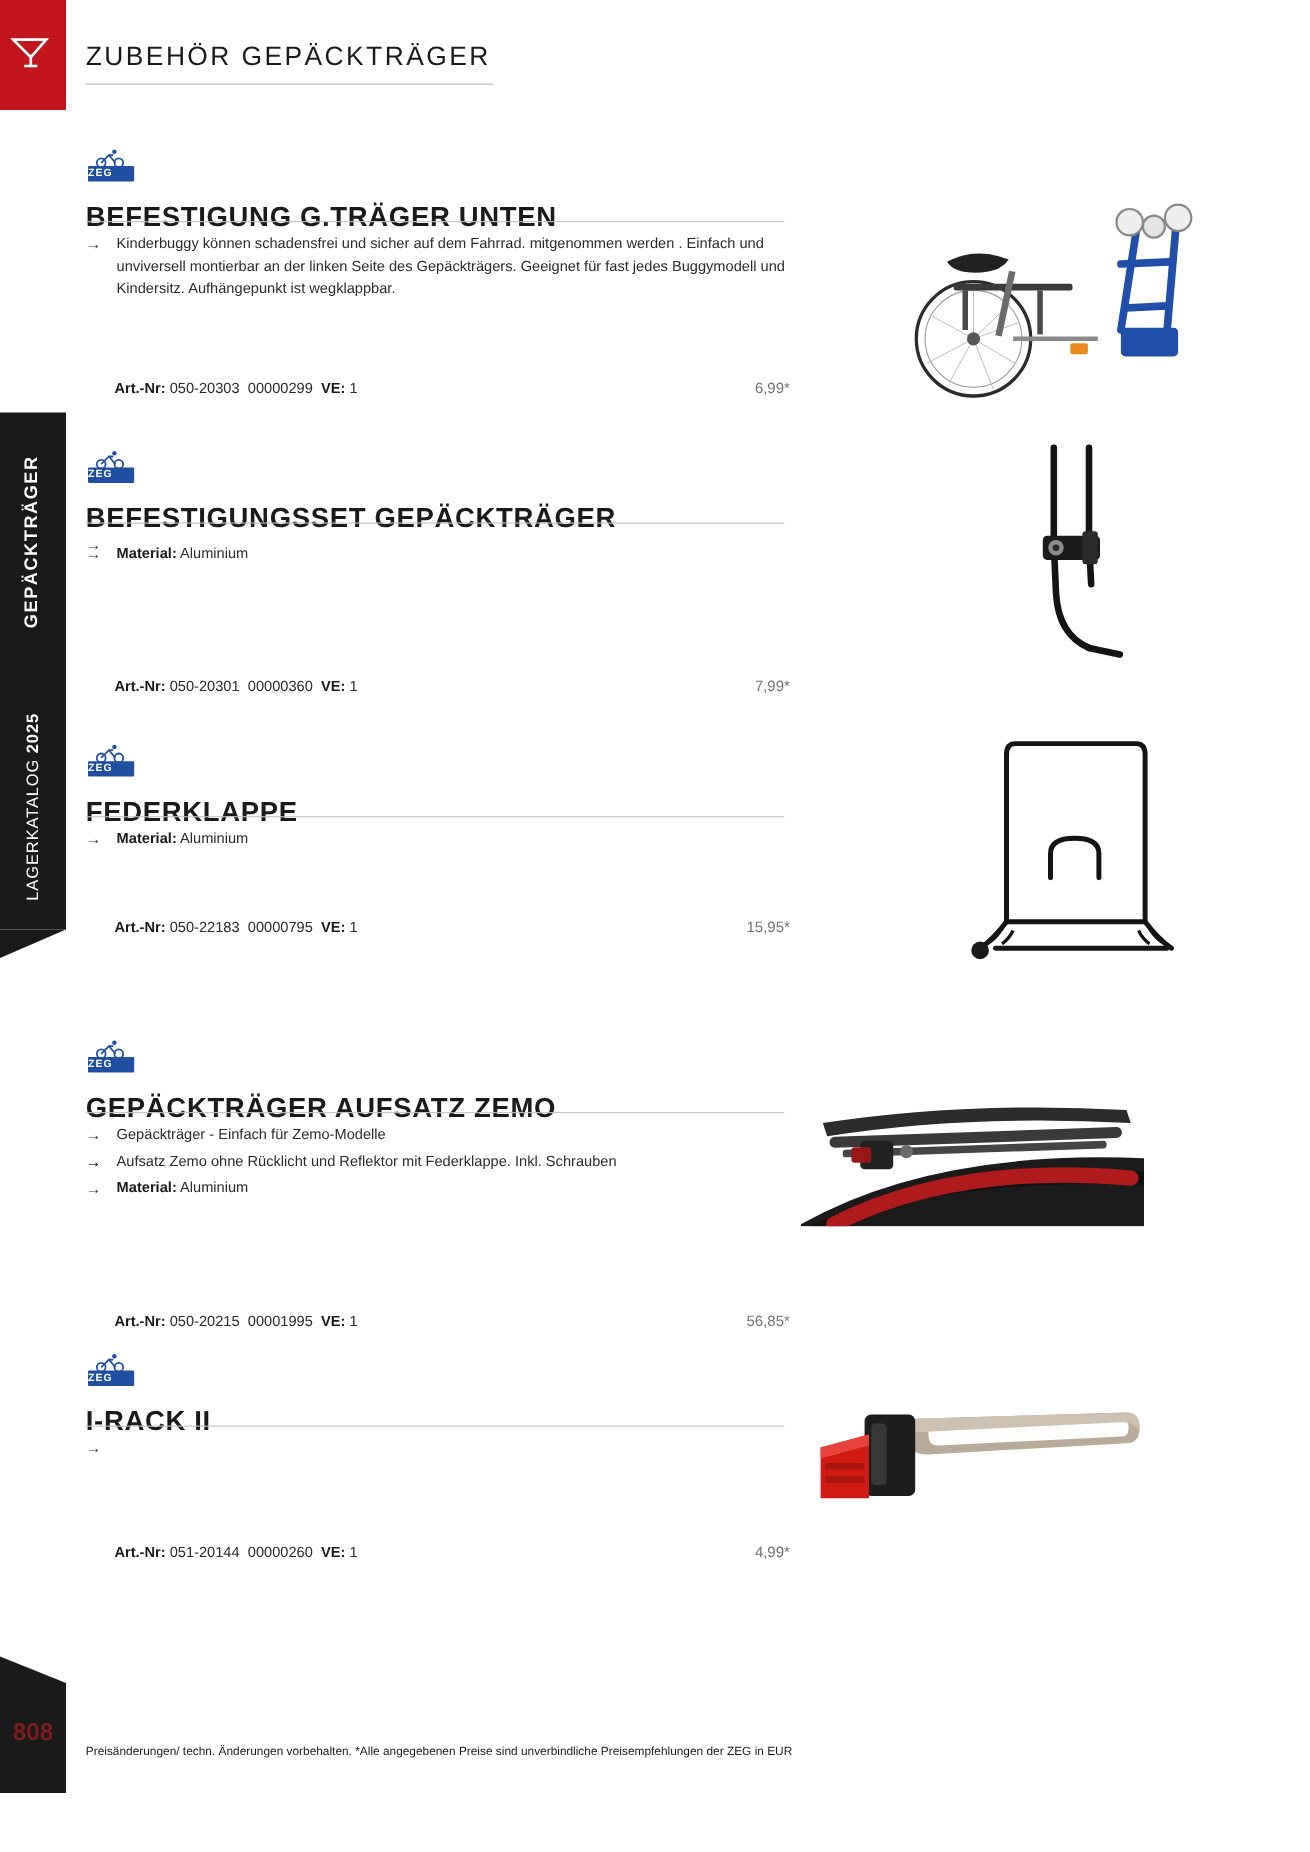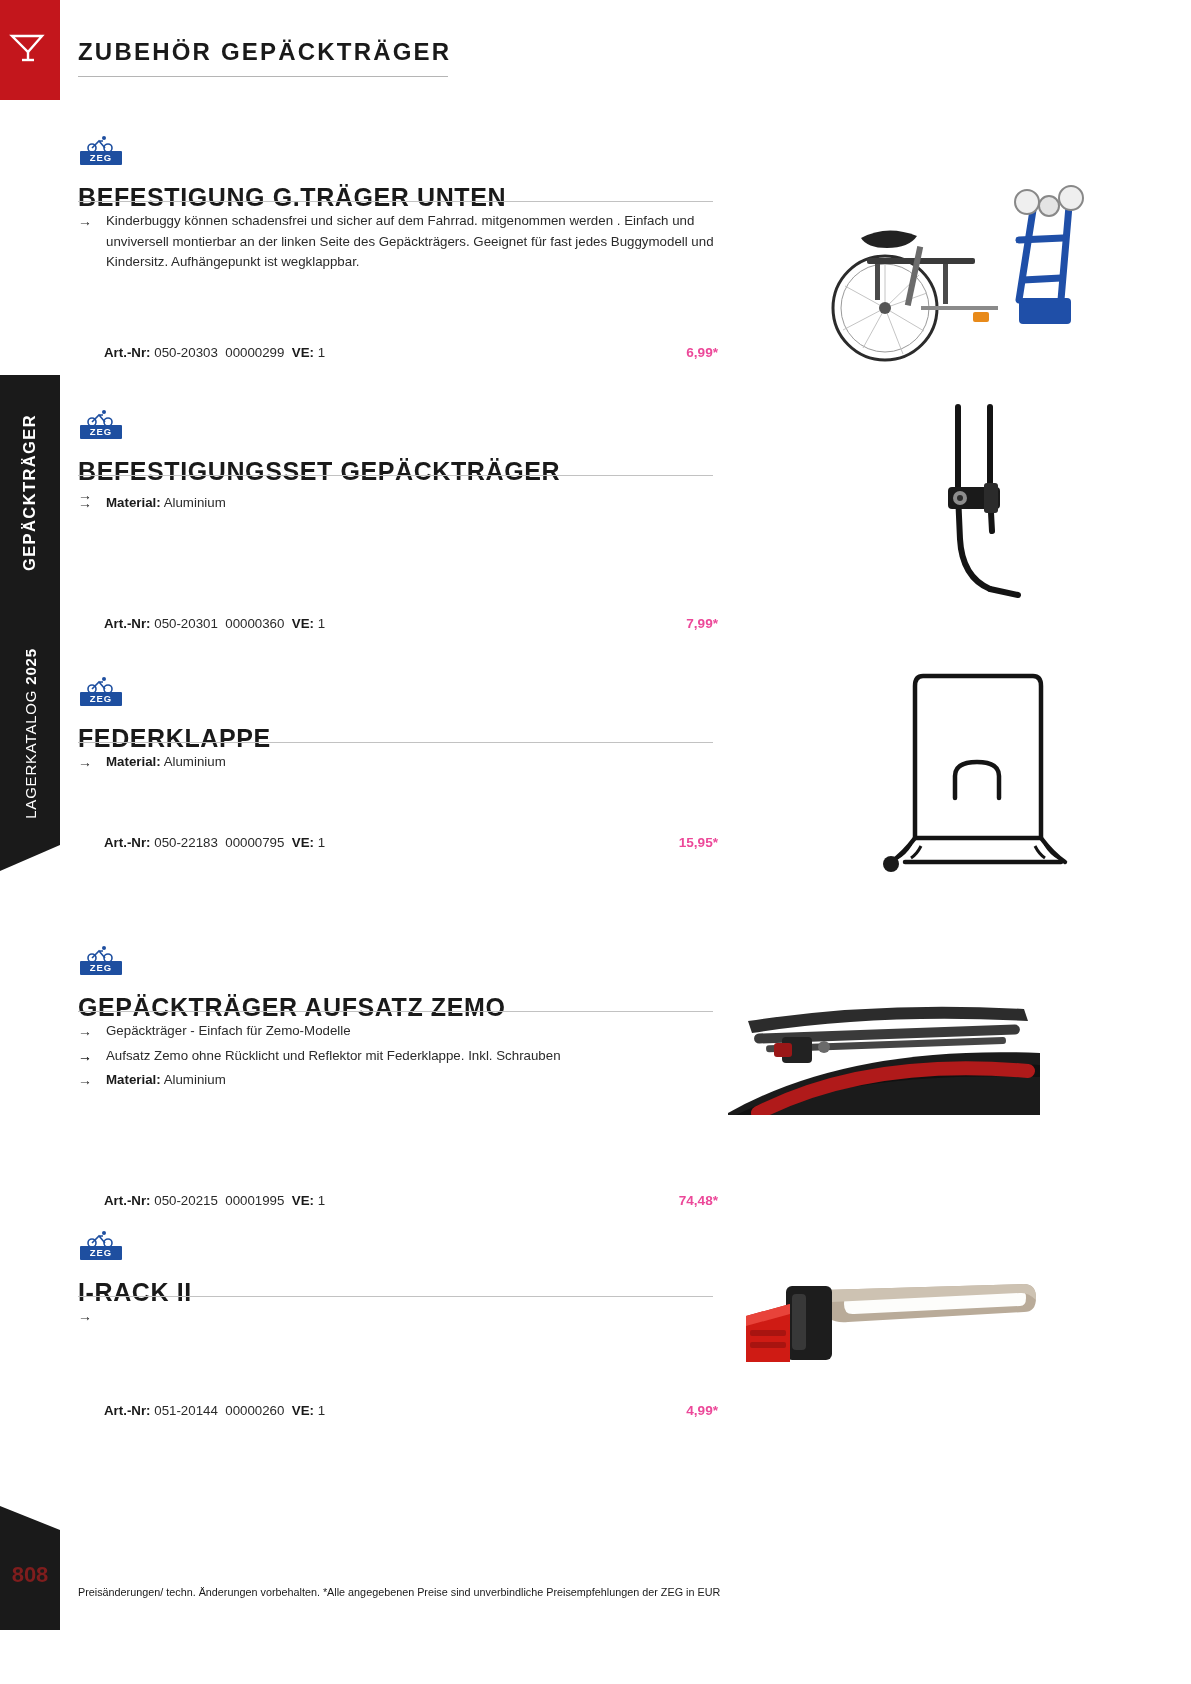--- a/index.html
+++ b/index.html
@@ -103,21 +103,21 @@
   .content {
     position: absolute;
     left: 78px; top: 0;
     width: 1040px;
   }
 
   .page-title {
     position: absolute;
     left: 0; top: 38px;
     font-size: 24px;
-    font-weight: bold;
+    font-weight: normal;
     letter-spacing: 2.2px;
     color: #1a1a1a;
   }
   .title-rule {
     position: absolute;
     left: 0; top: 76px;
     width: 370px;
     height: 1px;
     background: #b5b5b5;
   }
@@ -175,22 +175,22 @@
     width: 614px;
     font-size: 13.3px;
     color: #2b2b2b;
     margin-top: 48px;
   }
   .artline .lbl { font-weight: bold; color: #1a1a1a; }
   .artline .ve { font-weight: bold; color: #1a1a1a; }
   .artline .price {
     position: absolute;
     right: 0; top: 0;
-    font-weight: bold;
-    color: #ec4899;
+    font-weight: normal;
+    color: #737373;
     font-size: 13.6px;
   }
 
   .prod-img {
     position: absolute;
     overflow: hidden;
   }
 
   
   .footer {
@@ -209,21 +209,21 @@
     width: 42px; height: 14px;
     background: #1e4fa0;
     border-radius: 1px;
   }
   .zeg-badge .plate span {
     display: block;
     color: #fff;
     font-size: 9.5px;
     font-weight: bold;
     letter-spacing: 1px;
-    text-align: center;
+    text-align: left;
     line-height: 14px;
   }
   .zeg-badge .rider {
     position: absolute;
     left: 5px; top: 0;
     width: 30px; height: 18px;
   }
 </style>
 </head>
 <body>
@@ -462,21 +462,21 @@
         <b>Material:</b>
         <span>Aluminium</span>
       </div>
     </div>
     <div class="artline" style="top:200px;">
       <span class="lbl">Art.-Nr:</span>
       <span>050-20215</span>&nbsp;
       <span>00001995</span>&nbsp;
       <span class="ve">VE:</span>
       <span>1</span>
-      <span class="price">74,48*</span>
+      <span class="price">56,85*</span>
     </div>
 
     <div class="prod-img" style="left:650px; top:40px; width:312px; height:130px;">
       <svg width="312" height="130" viewBox="0 0 312 130">
         <rect x="0" y="0" width="312" height="130" fill="#ffffff"></rect>
 
         <path d="M20 36 Q150 16 296 24 L300 36 Q150 28 24 48 Z" fill="#2c2c2c"></path>
         <rect x="26" y="44" width="266" height="10" rx="5" fill="#3a3a3a" transform="rotate(-2 160 49)"></rect>
         <rect x="38" y="56" width="240" height="7" rx="3" fill="#454545" transform="rotate(-2 160 59)"></rect>
 

